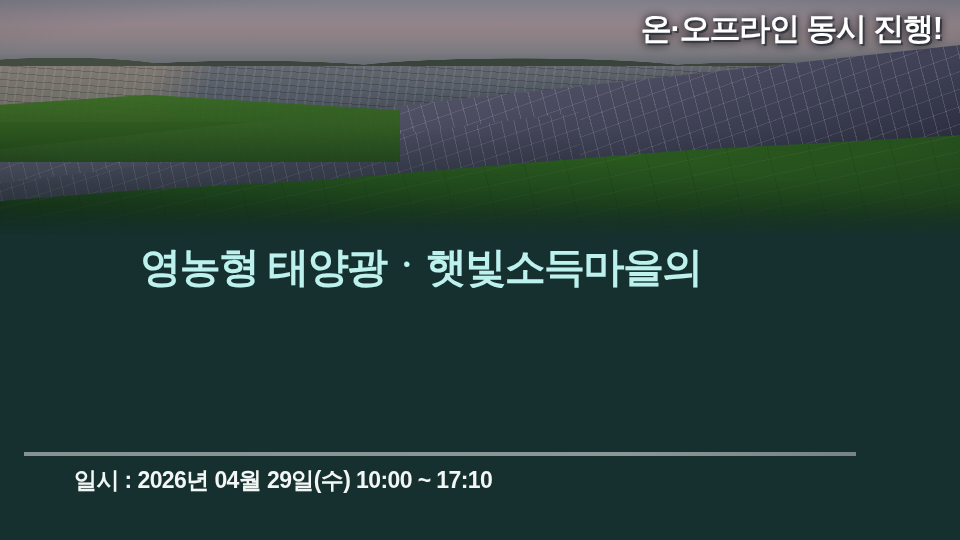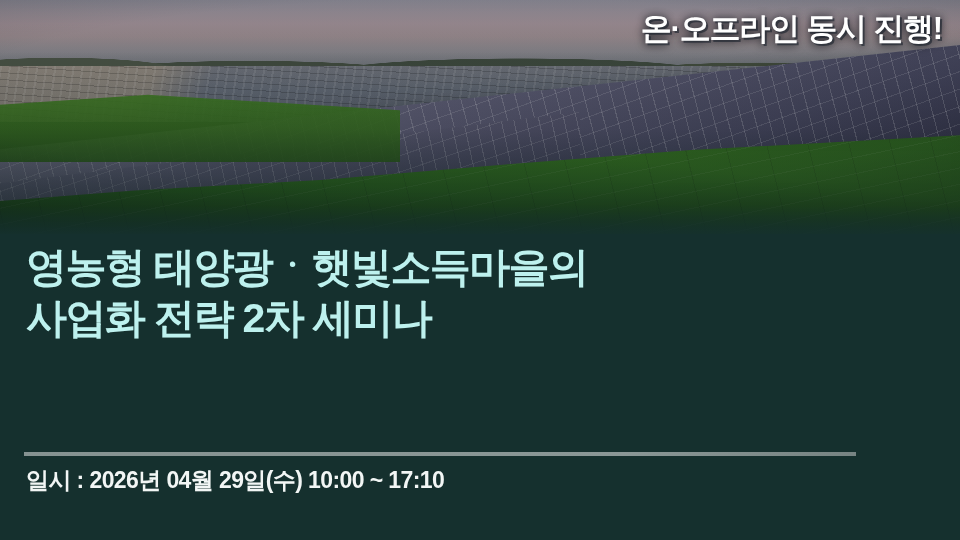--- a/index.html
+++ b/index.html
@@ -139,39 +139,39 @@
   .title{
     position:absolute; left:26px; top:8px;
     width:790px;
     color:#bdf1ee;
     font-size:41px;
     font-weight:800;
     line-height:51px;
     letter-spacing:-1.6px;
     white-space:nowrap;
   }
-  .title .tline{ display:block; }
+  .title .tline{ display:block;text-align:center; }
 
   .divider{
     position:absolute; left:24px; top:218px;
     width:832px; height:4px;
     background:linear-gradient(to right,#8f9b9a 0%,#94a09f 72%,#7f8b8a 100%);
     opacity:.92;
   }
 
   .meta{
     position:absolute; left:26px; top:230px;
     color:#f2f6f5;
     font-size:23px;
     font-weight:600;
     line-height:32px;
     letter-spacing:-0.6px;
     white-space:nowrap;
   }
-  .meta .mline{ display:block; }
+  .meta .mline{ display:block;margin-left:48px; }
 </style>
 </head>
 <body>
 
 <div id="poster">
 
   <div class="photo">
     <div class="ph-sky"></div>
     <div class="ph-hills"></div>
     <div class="ph-water"></div>
@@ -183,21 +183,20 @@
     <div class="ph-field"></div>
     <div class="ph-tone"></div>
   </div>
 
   <div class="banner">온·오프라인 동시 진행!</div>
 
   <div class="panel">
 
     <div class="title">
       <span class="tline">영농형 태양광ㆍ햇빛소득마을의</span>
-      <span class="tline">사업화 전략 2차 세미나</span>
     </div>
 
     <div class="divider"></div>
 
     <div class="meta">
       <span class="mline">일시 : 2026년 04월 29일(수)  10:00 ~ 17:10</span>
     </div>
 
   </div>
 </div>

